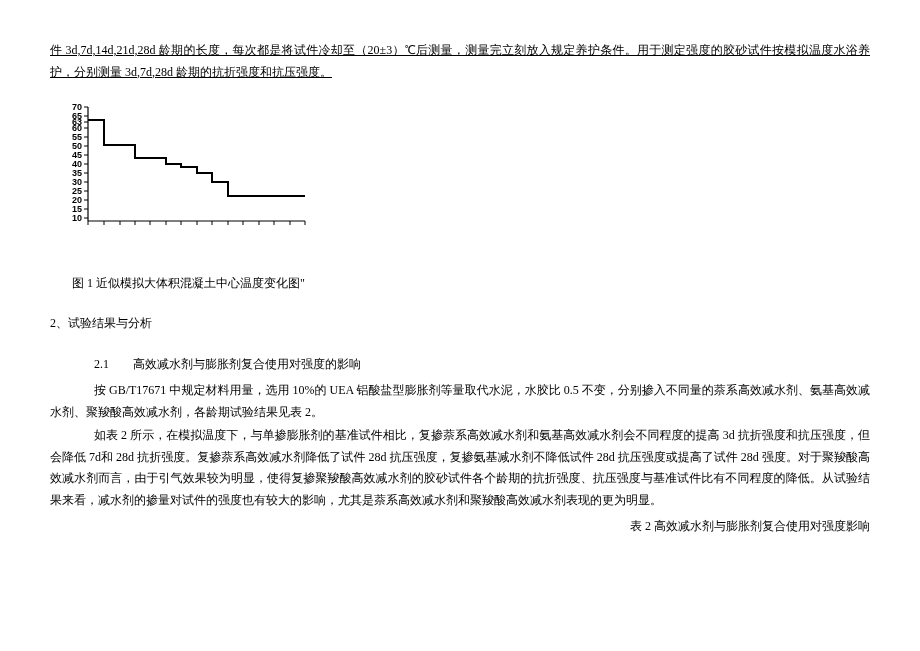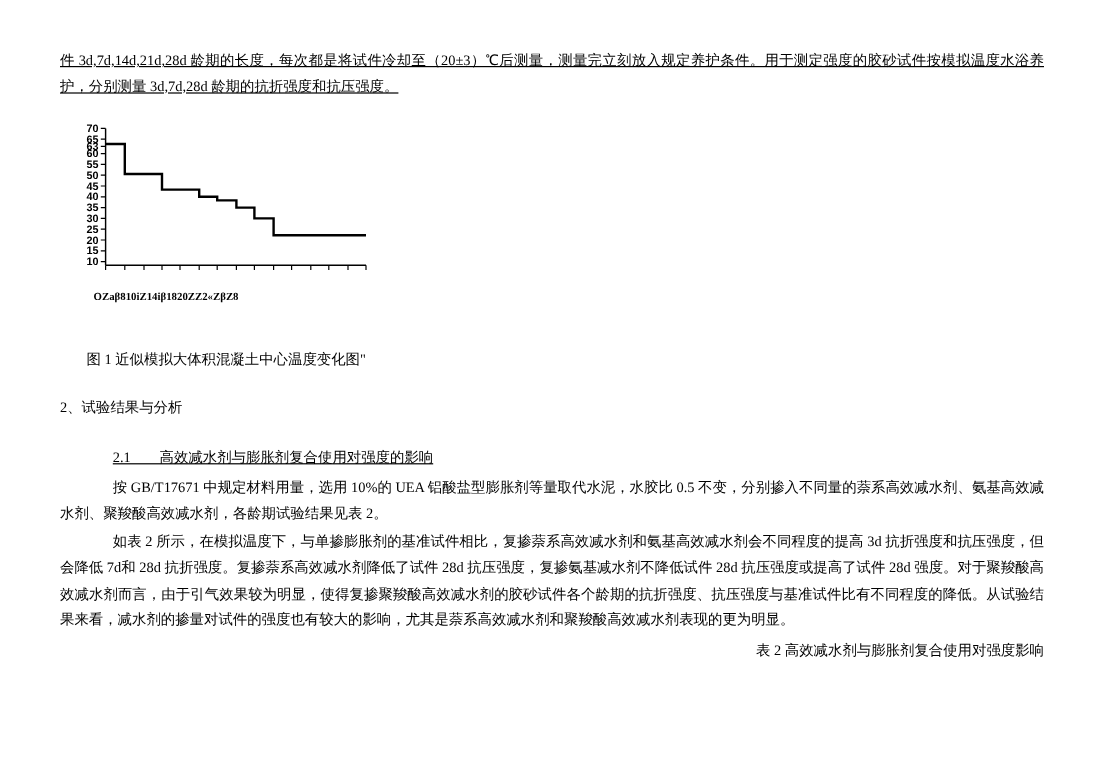--- a/index.html
+++ b/index.html
@@ -41,21 +41,20 @@
       margin-top: 34px;
       margin-bottom: 18px;
       padding-left: 22px;
     }
     .section-title {
       margin-bottom: 20px;
     }
     .subsection {
       padding-left: 44px;
       margin-bottom: 4px;
-      text-decoration: underline;
     }
     .body-para {
       text-indent: 44px;
       text-align: justify;
       margin-bottom: 2px;
     }
     .table-caption {
       text-align: right;
       margin-top: 4px;
     }
@@ -130,21 +129,20 @@
       <line x1="147" y1="122" x2="147" y2="126"></line>
       <line x1="162" y1="122" x2="162" y2="126"></line>
       <line x1="178" y1="122" x2="178" y2="126"></line>
       <line x1="193" y1="122" x2="193" y2="126"></line>
       <line x1="209" y1="122" x2="209" y2="126"></line>
       <line x1="224" y1="122" x2="224" y2="126"></line>
       <line x1="240" y1="122" x2="240" y2="126"></line>
       <line x1="255" y1="122" x2="255" y2="126"></line>
     </g>
   </svg>
-  <div class="axis-sub">OZaβ810iZ14iβ1820ZZ2«ZβZ8</div>
 </div>
 
 <div class="fig-caption">图 1 近似模拟大体积混凝土中心温度变化图"</div>
 
 <div class="section-title">2、试验结果与分析</div>
 <div class="subsection">2.1　　高效减水剂与膨胀剂复合使用对强度的影响</div>
 <div class="body-para">按 GB/T17671 中规定材料用量，选用 10%的 UEA 铝酸盐型膨胀剂等量取代水泥，水胶比 0.5 不变，分别掺入不同量的萘系高效减水剂、氨基高效减水剂、聚羧酸高效减水剂，各龄期试验结果见表 2。</div>
 <div class="body-para">如表 2 所示，在模拟温度下，与单掺膨胀剂的基准试件相比，复掺萘系高效减水剂和氨基高效减水剂会不同程度的提高 3d 抗折强度和抗压强度，但会降低 7d和 28d 抗折强度。复掺萘系高效减水剂降低了试件 28d 抗压强度，复掺氨基减水剂不降低试件 28d 抗压强度或提高了试件 28d 强度。对于聚羧酸高效减水剂而言，由于引气效果较为明显，使得复掺聚羧酸高效减水剂的胶砂试件各个龄期的抗折强度、抗压强度与基准试件比有不同程度的降低。从试验结果来看，减水剂的掺量对试件的强度也有较大的影响，尤其是萘系高效减水剂和聚羧酸高效减水剂表现的更为明显。</div>
 <div class="table-caption">表 2 高效减水剂与膨胀剂复合使用对强度影响</div>
 

